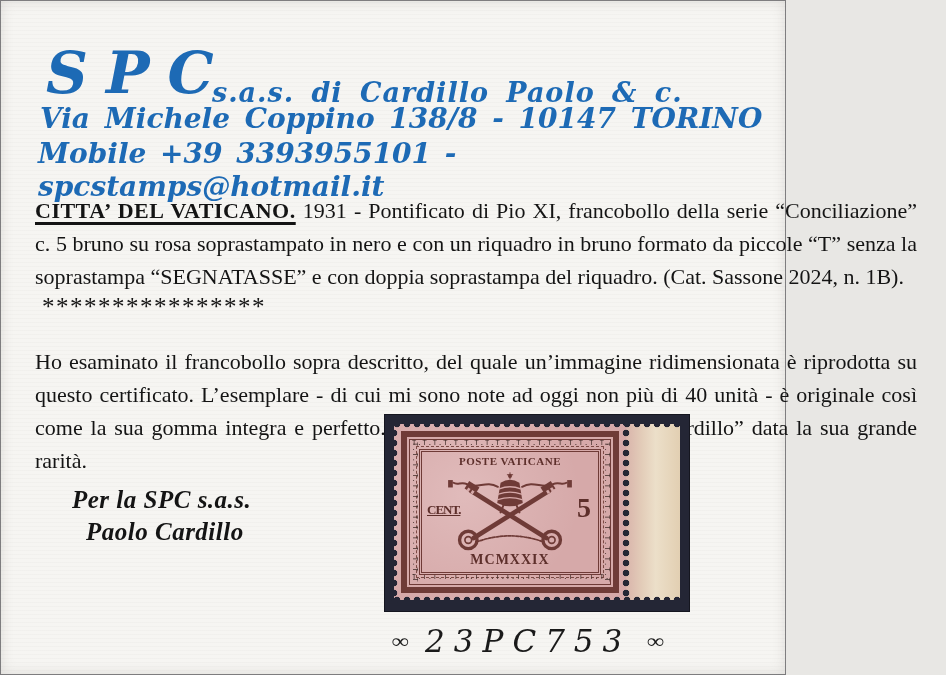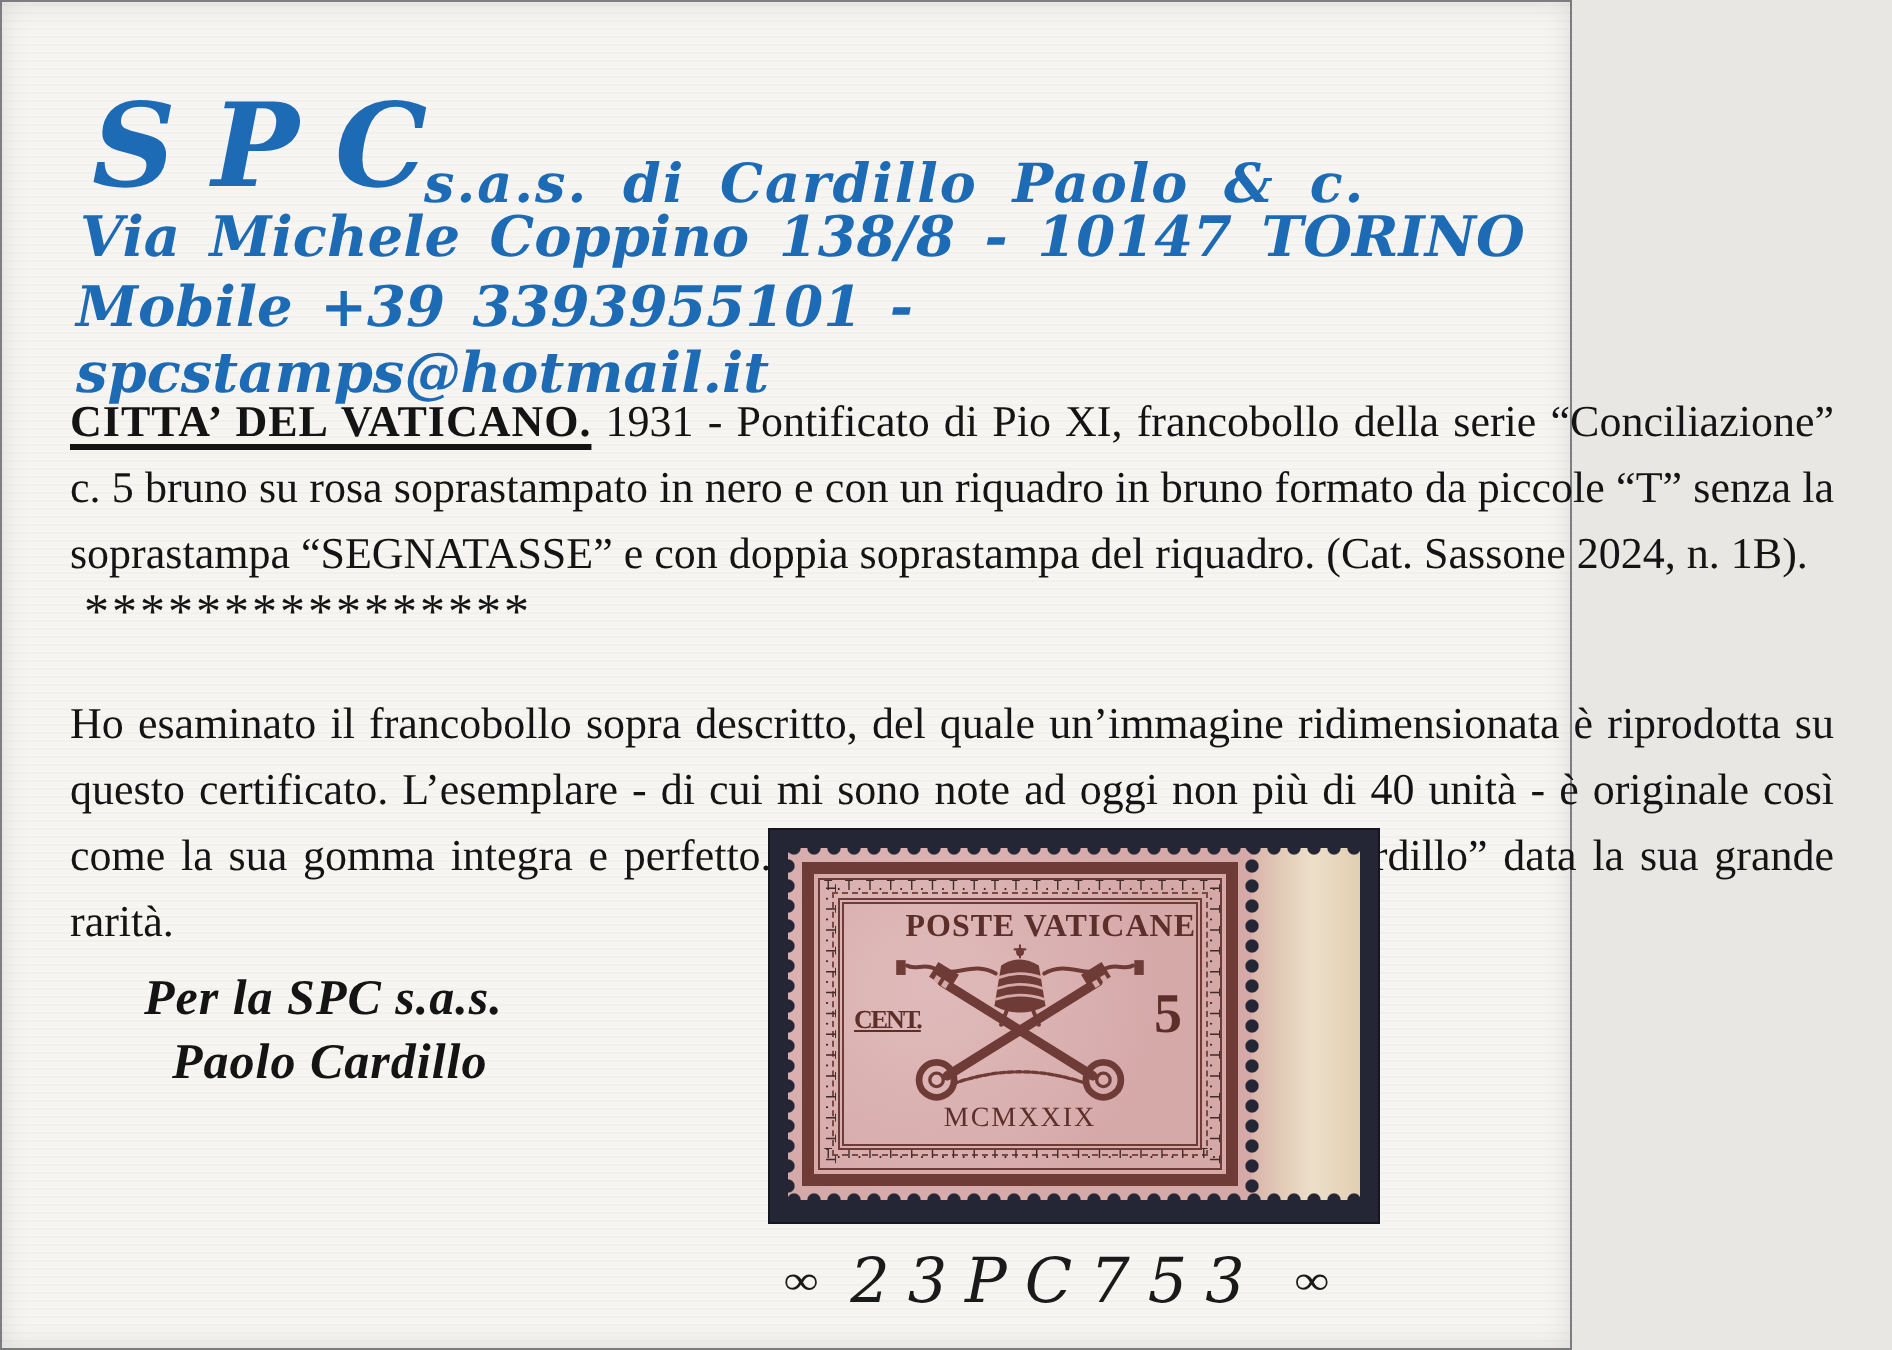--- a/index.html
+++ b/index.html
@@ -42,24 +42,24 @@
   #perf-mid{right:58px;top:5px;bottom:5px;width:10px;}
   
   #orn-border{position:absolute;inset:7px;border:6px solid #6f3b37;
     box-shadow:inset 0 0 0 2px #d6a9a9, inset 0 0 0 3px #6f3b37;outline:1px dashed #7c4a44;outline-offset:-16px;}
   .tband{position:absolute;color:#3f2b27;font-family:"DejaVu Sans Mono", monospace;font-size:7px;line-height:7px;overflow:hidden;white-space:nowrap;letter-spacing:1px;}
   #tband-top{left:18px;right:18px;top:16px;height:8px;}
   #tband-bottom{left:18px;right:18px;bottom:18px;height:8px;}
   #tband-left{left:16px;top:18px;bottom:18px;width:8px;writing-mode:vertical-rl;}
   #tband-right{right:16px;top:18px;bottom:18px;width:8px;writing-mode:vertical-rl;}
   #inner-frame{position:absolute;inset:25px;border:3px double #6f3b37;}
-  #stamp-title{position:absolute;top:3px;left:0;right:0;text-align:right;color:#5d2f2b;font-weight:bold;font-size:16px;letter-spacing:0.5px;white-space:nowrap;}
+  #stamp-title{position:absolute;top:3px;left:0;right:0;text-align:center;color:#5d2f2b;font-weight:bold;font-size:11px;letter-spacing:0.5px;white-space:nowrap;}
   #stamp-cent{position:absolute;left:5px;top:50px;color:#5d2f2b;font-weight:bold;font-size:13px;letter-spacing:-1px;text-decoration:underline;}
   #stamp-value{position:absolute;right:7px;top:40px;color:#5d2f2b;font-weight:bold;font-size:28px;}
-  #stamp-year{position:absolute;bottom:4px;left:0;right:0;text-align:center;color:#5d2f2b;font-weight:normal;font-size:14px;letter-spacing:1px;}
+  #stamp-year{position:absolute;bottom:4px;left:0;right:0;text-align:center;color:#5d2f2b;font-weight:bold;font-size:14px;letter-spacing:1px;}
   #emblem{position:absolute;left:14px;right:14px;top:20px;bottom:20px;}
   
   #code-row{position:absolute;left:392px;top:623px;display:flex;align-items:center;gap:16px;}
   .knot{font-size:24px;font-weight:bold;color:#1a1a1a;line-height:1;transform:scaleY(0.85);}
   #code-text{font-family:"DejaVu Serif", serif;font-style:italic;font-size:31px;letter-spacing:9px;color:#1a1a1a;}
 </style>
 </head>
 <body>
 
 <div id="paper">

